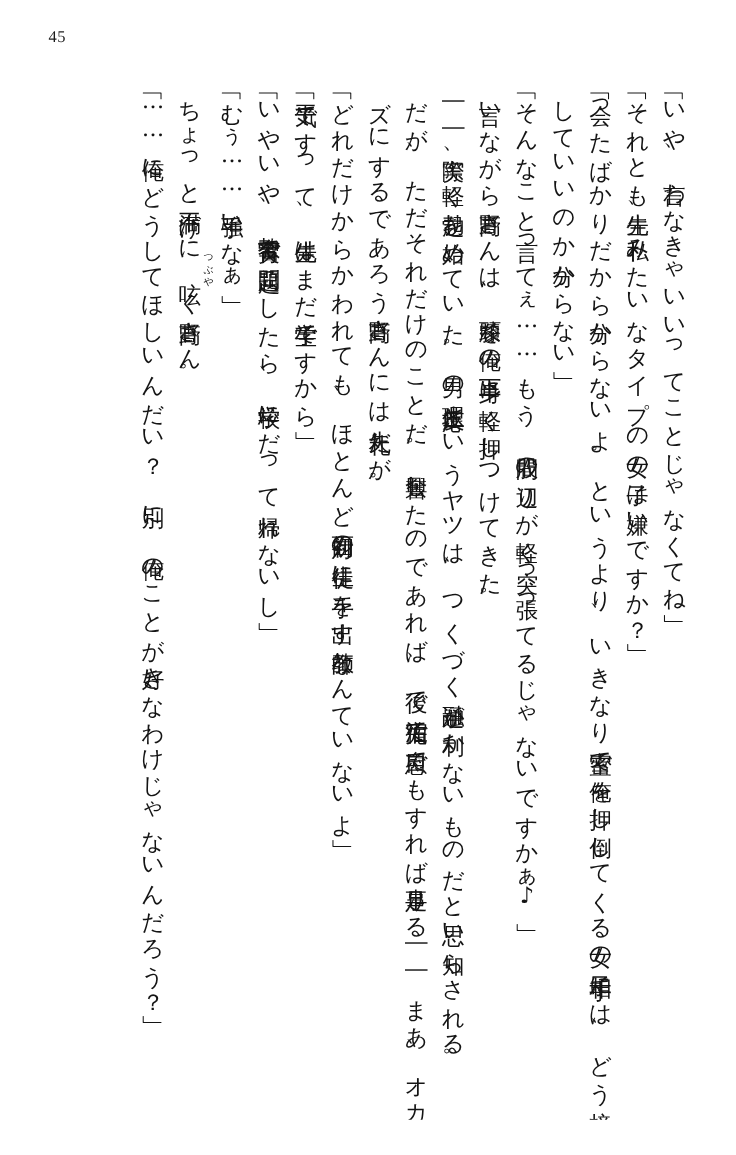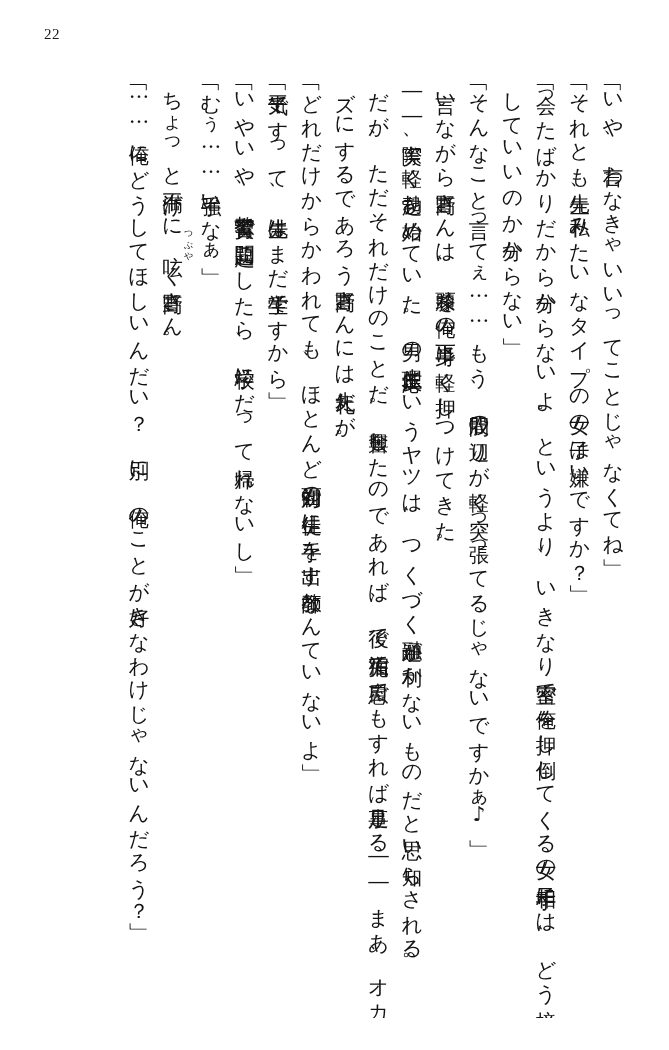--- a/index.html
+++ b/index.html
@@ -61,21 +61,21 @@
   rt {
     font-size: 9px;
     letter-spacing: 0;
   }
 </style>
 </head>
 <body>
 
 <div id="page">
 
-  <div id="page-number">22</div>
+  <div id="page-number">45</div>
 
   <div id="text-block">
     <p class="para">「いや、言わなきゃいいってことじゃなくてね」</p>
     <p class="para">「それとも先生、私みたいなタイプの女の子は嫌いですか？」</p>
     <p class="para">「会ったばかりだから分からないよ。というより、いきなり密室で俺を押し倒してくる女の子相手には、どう接していいのか分からない」</p>
     <p class="para">「そんなこと言ってぇ……もう、股間の辺りが軽く突っ張ってるじゃないですかぁ♪」</p>
     <p class="para">言いながら高野さんは、膝頭を俺の下半身に軽く押しつけてきた。</p>
     <p class="para">――実際、軽く勃起を始めていた。男の生理反応というヤツは、つくづく融通が利かないものだと思い知らされる。</p>
     <p class="para">だが、ただそれだけのことだ。興奮したのであれば、後で宿泊先で自慰でもすれば事足りる――まあ、オカズにするであろう高野さんには失礼だが。</p>
     <p class="para">「どれだけからかわれても、ほとんど初対面の生徒に手を出す教師なんていないよ」</p>

